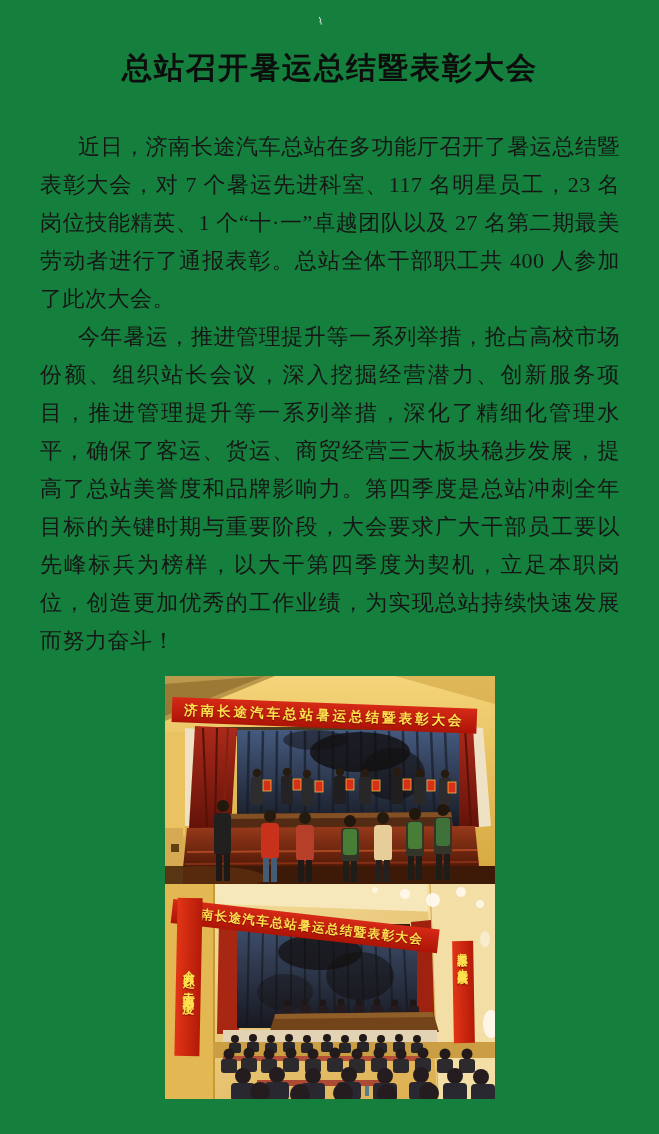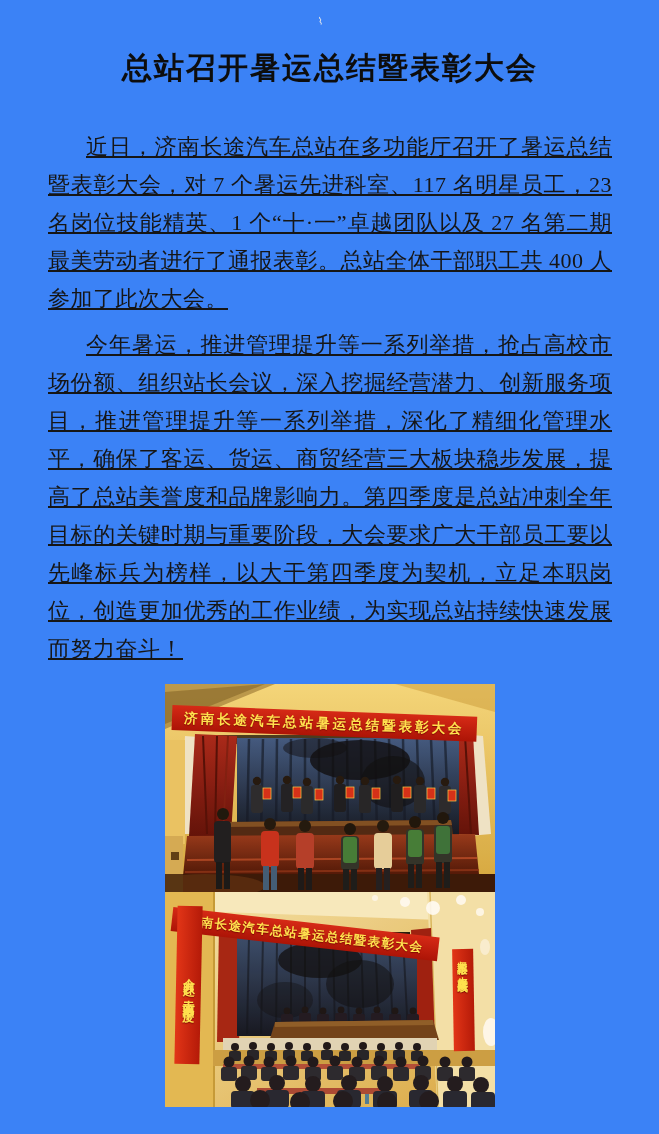--- a/index.html
+++ b/index.html
@@ -1,33 +1,33 @@
 <!DOCTYPE html>
 <html><head>
 <meta charset="utf-8">
 <style>
   html,body{margin:0;padding:0;background:#ffffff;}
   .page{
     position:relative;width:659px;height:1134px;margin:0 auto;
-    background:#3b82f6;overflow:hidden;
+    background:#15803d;overflow:hidden;
     font-family:"Liberation Serif","DejaVu Serif",serif;color:#1a1a1a;
   }
   .artifact{
     position:absolute;left:318px;top:14px;width:26px;height:12px;
     color:#ebebeb;font-size:10px;transform:rotate(-8deg);overflow:hidden;
   }
   .title{
     margin:48px 39px 0 40px;text-align:center;
     font-family:"Liberation Sans","DejaVu Sans",sans-serif;
     font-weight:bold;font-size:30px;line-height:40px;letter-spacing:2px;color:#0d0d0d;
   }
   .body-text{margin:40px 39px 0 40px;}
   .body-text p{
-    margin:8px;font-size:22px;line-height:38px;text-align:justify;
-    text-indent:38px;letter-spacing:0.5px;color:#161616;text-decoration:underline;
+    margin:0;font-size:22px;line-height:38px;text-align:justify;
+    text-indent:38px;letter-spacing:0.5px;color:#161616;
   }
   .photos{width:330px;margin:16px auto 0 auto;}
   figure.photo{position:relative;margin:0;overflow:hidden;background:#d8ae4a;}
   .photo1{width:330px;height:208px;}
   .photo2{width:330px;height:215px;margin-top:7px;}
   figure.photo svg{position:absolute;left:0;top:0;}
   .banner-h{
     position:absolute;display:flex;align-items:center;justify-content:center;
     background:linear-gradient(#d62a16,#ac1406);
     color:#ffe14e;font-weight:bold;white-space:nowrap;

